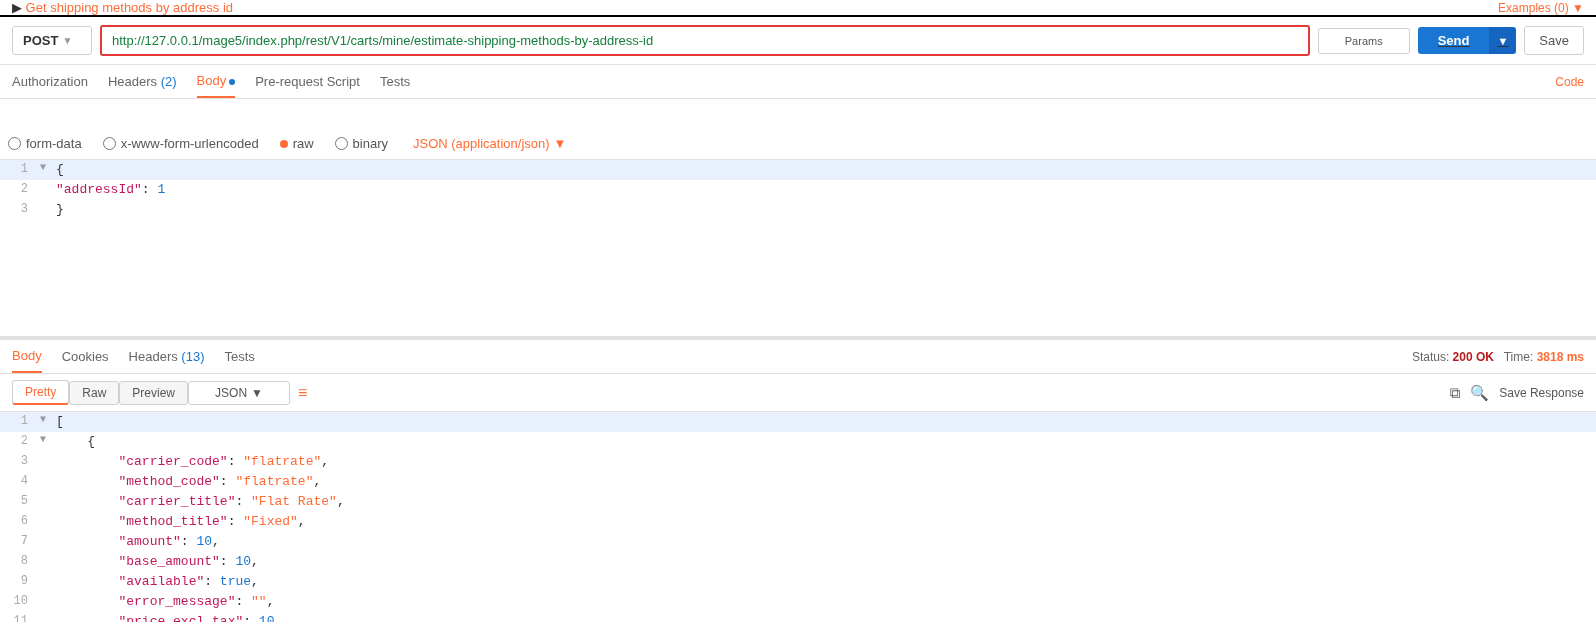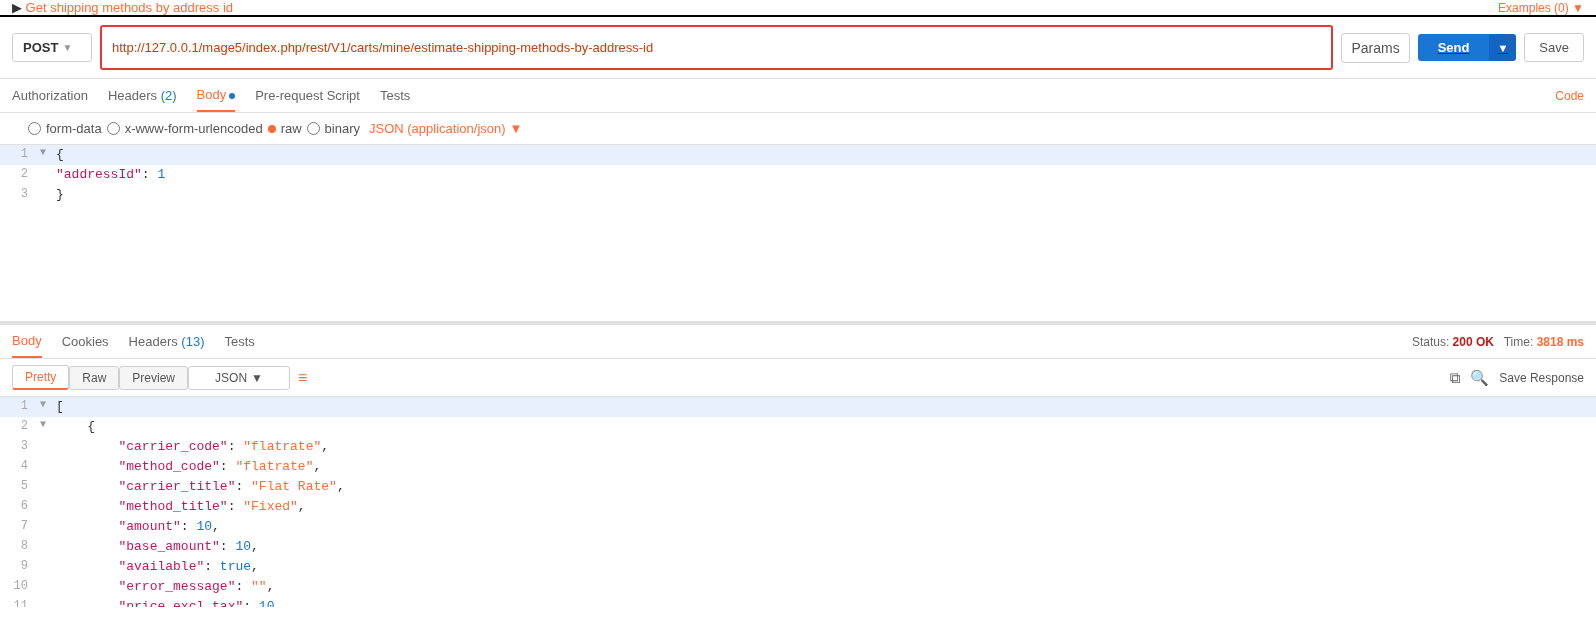--- a/index.html
+++ b/index.html
@@ -49,31 +49,31 @@
       font-weight: 600;
       min-width: 80px;
       background: #fff;
     }
     .method-label { color: #333; }
     .method-chevron { color: #999; font-size: 10px; }
     .url-input {
       flex: 1;
       border: 2px solid #e53935;
       border-radius: 3px;
-      padding: 13px 10px;
-      font-size: 13px;
-      color: #c2410c;
+      padding: 6px 10px;
+      font-size: 13px;
+      color: #15803d;
       outline: none;
     }
     .params-btn {
       border: 1px solid #d0d0d0;
       background: #fff;
       border-radius: 3px;
-      padding: 6px 9px;
-      font-size: 14px;
+      padding: 6px 26px;
+      font-size: 11px;
       cursor: pointer;
       color: #555;
     }
     .send-btn-group {
       display: flex;
       align-items: stretch;
       border-radius: 3px;
       overflow: hidden;
       text-decoration: underline;
     }
@@ -139,24 +139,25 @@
       margin-left: auto;
       color: #ff6c37;
       font-size: 12px;
       cursor: pointer;
     }
 
     
     .body-options {
       display: flex;
       align-items: center;
-      padding: 8px 28px;
-      gap: 5px;
+      padding: 8px 8px;
+      gap: 21px;
       border-bottom: 1px solid #e0e0e0;
       background: #fff;
+      margin-top: 29px;
     }
     .radio-option {
       display: flex;
       align-items: center;
       gap: 5px;
       font-size: 13px;
       color: #555;
       cursor: pointer;
     }
     .radio-option input[type="radio"] { cursor: pointer; }

